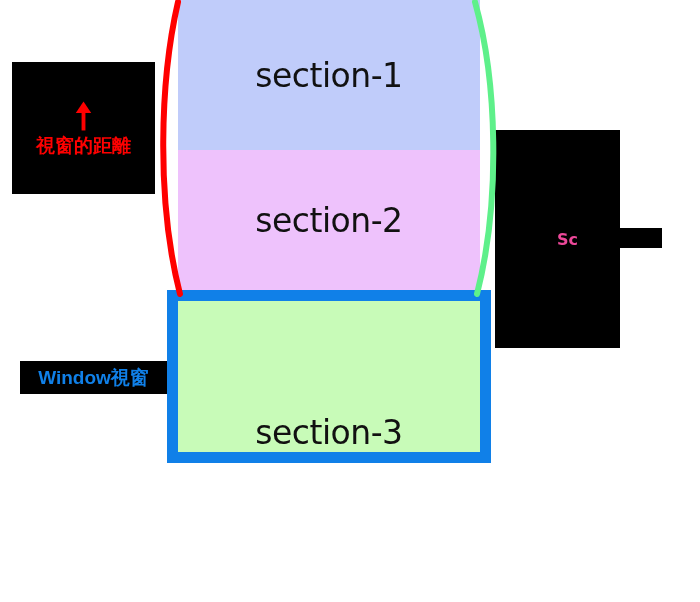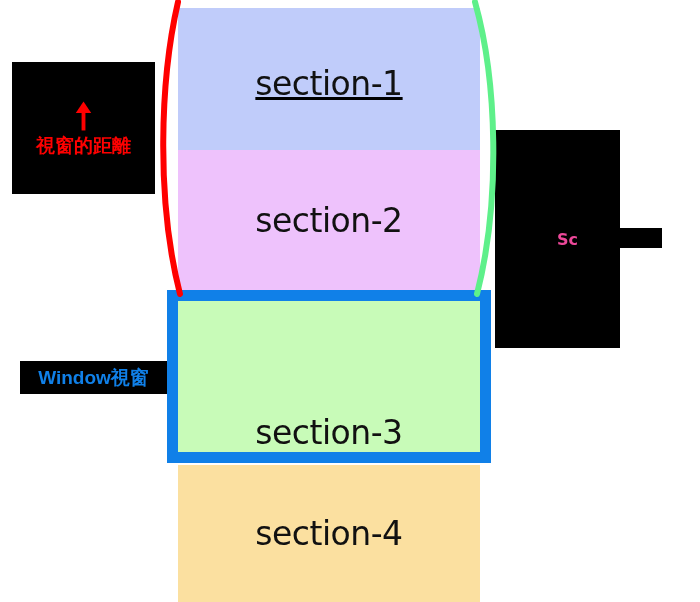--- a/index.html
+++ b/index.html
@@ -29,21 +29,21 @@
     box-sizing: border-box;
   }
   .section-label {
     font-size: 33px;
     color: #111111;
     font-family: "DejaVu Sans", "Liberation Sans", sans-serif;
     letter-spacing: -0.5px;
     white-space: nowrap;
   }
 
-  #section-1 { top: 8px;   height: 150px; background: #c0ccfa; text-decoration: underline; }
+  #section-1 { top: 0px;   height: 150px; background: #c0ccfa; }
   #section-2 { top: 150px; height: 140px; background: #eec2fc; }
   #section-4 { top: 465px; height: 137px; background: #fbe0a0; }
 
   
   #viewport-frame {
     position: absolute;
     left: 167px;
     top: 290px;
     width: 324px;
     height: 173px;
@@ -156,23 +156,20 @@
 <div id="canvas">
 
   <div class="section" id="section-1">
     <span class="section-label">section-1</span>
   </div>
 
   <div class="section" id="section-2">
     <span class="section-label">section-2</span>
   </div>
 
-  <div class="section" id="section-4">
-    <span class="section-label">section-4</span>
-  </div>
 
   <div class="callout" id="scrollheight-callout">
     <span class="callout-text-white">Sc</span>
   </div>
   <div id="scrollheight-redaction"></div>
 
   <div id="viewport-frame">
     <div class="section" id="section-3">
       <span class="section-label">section-3</span>
     </div>

